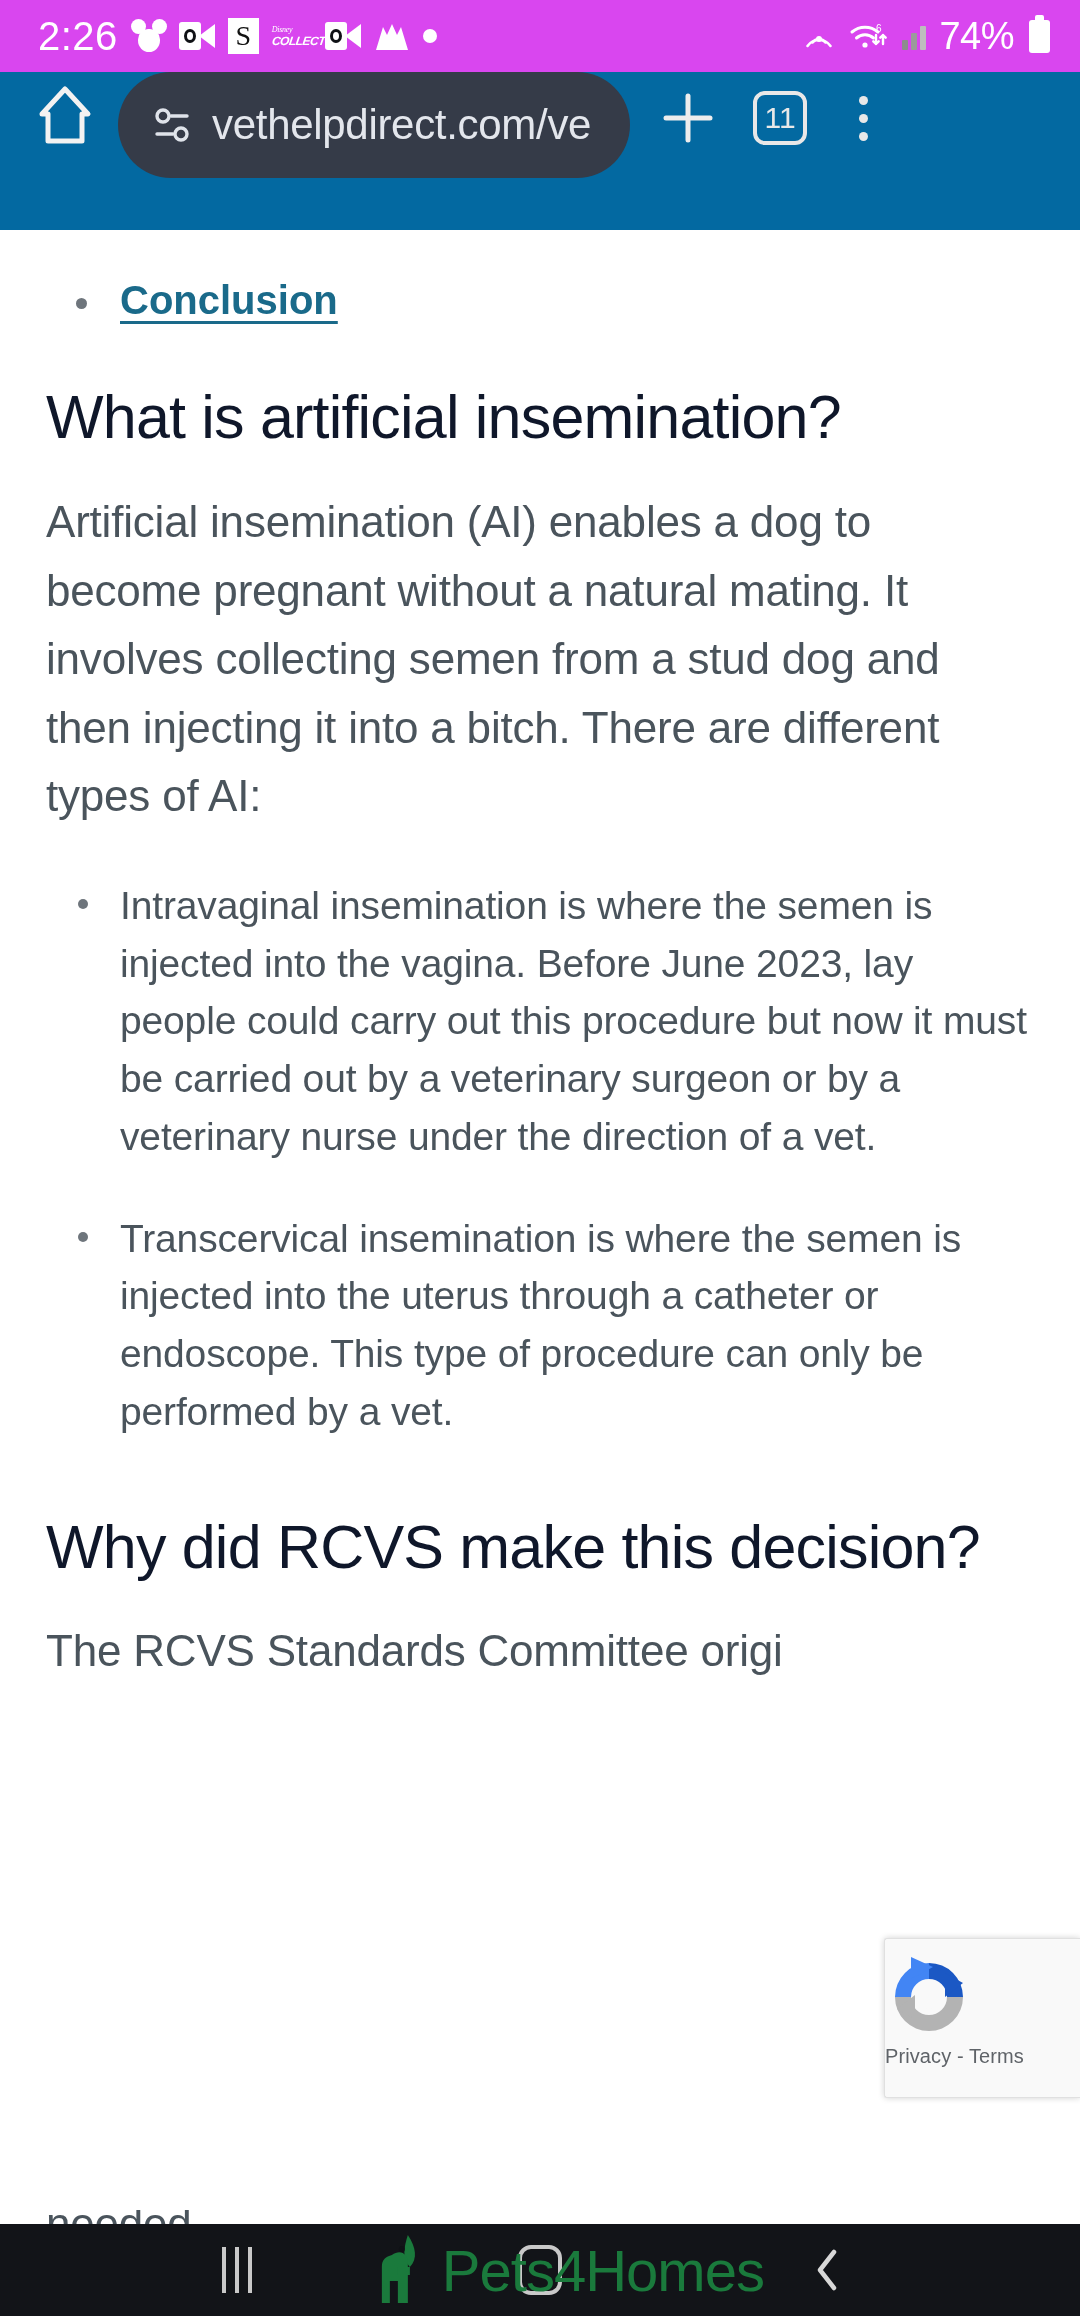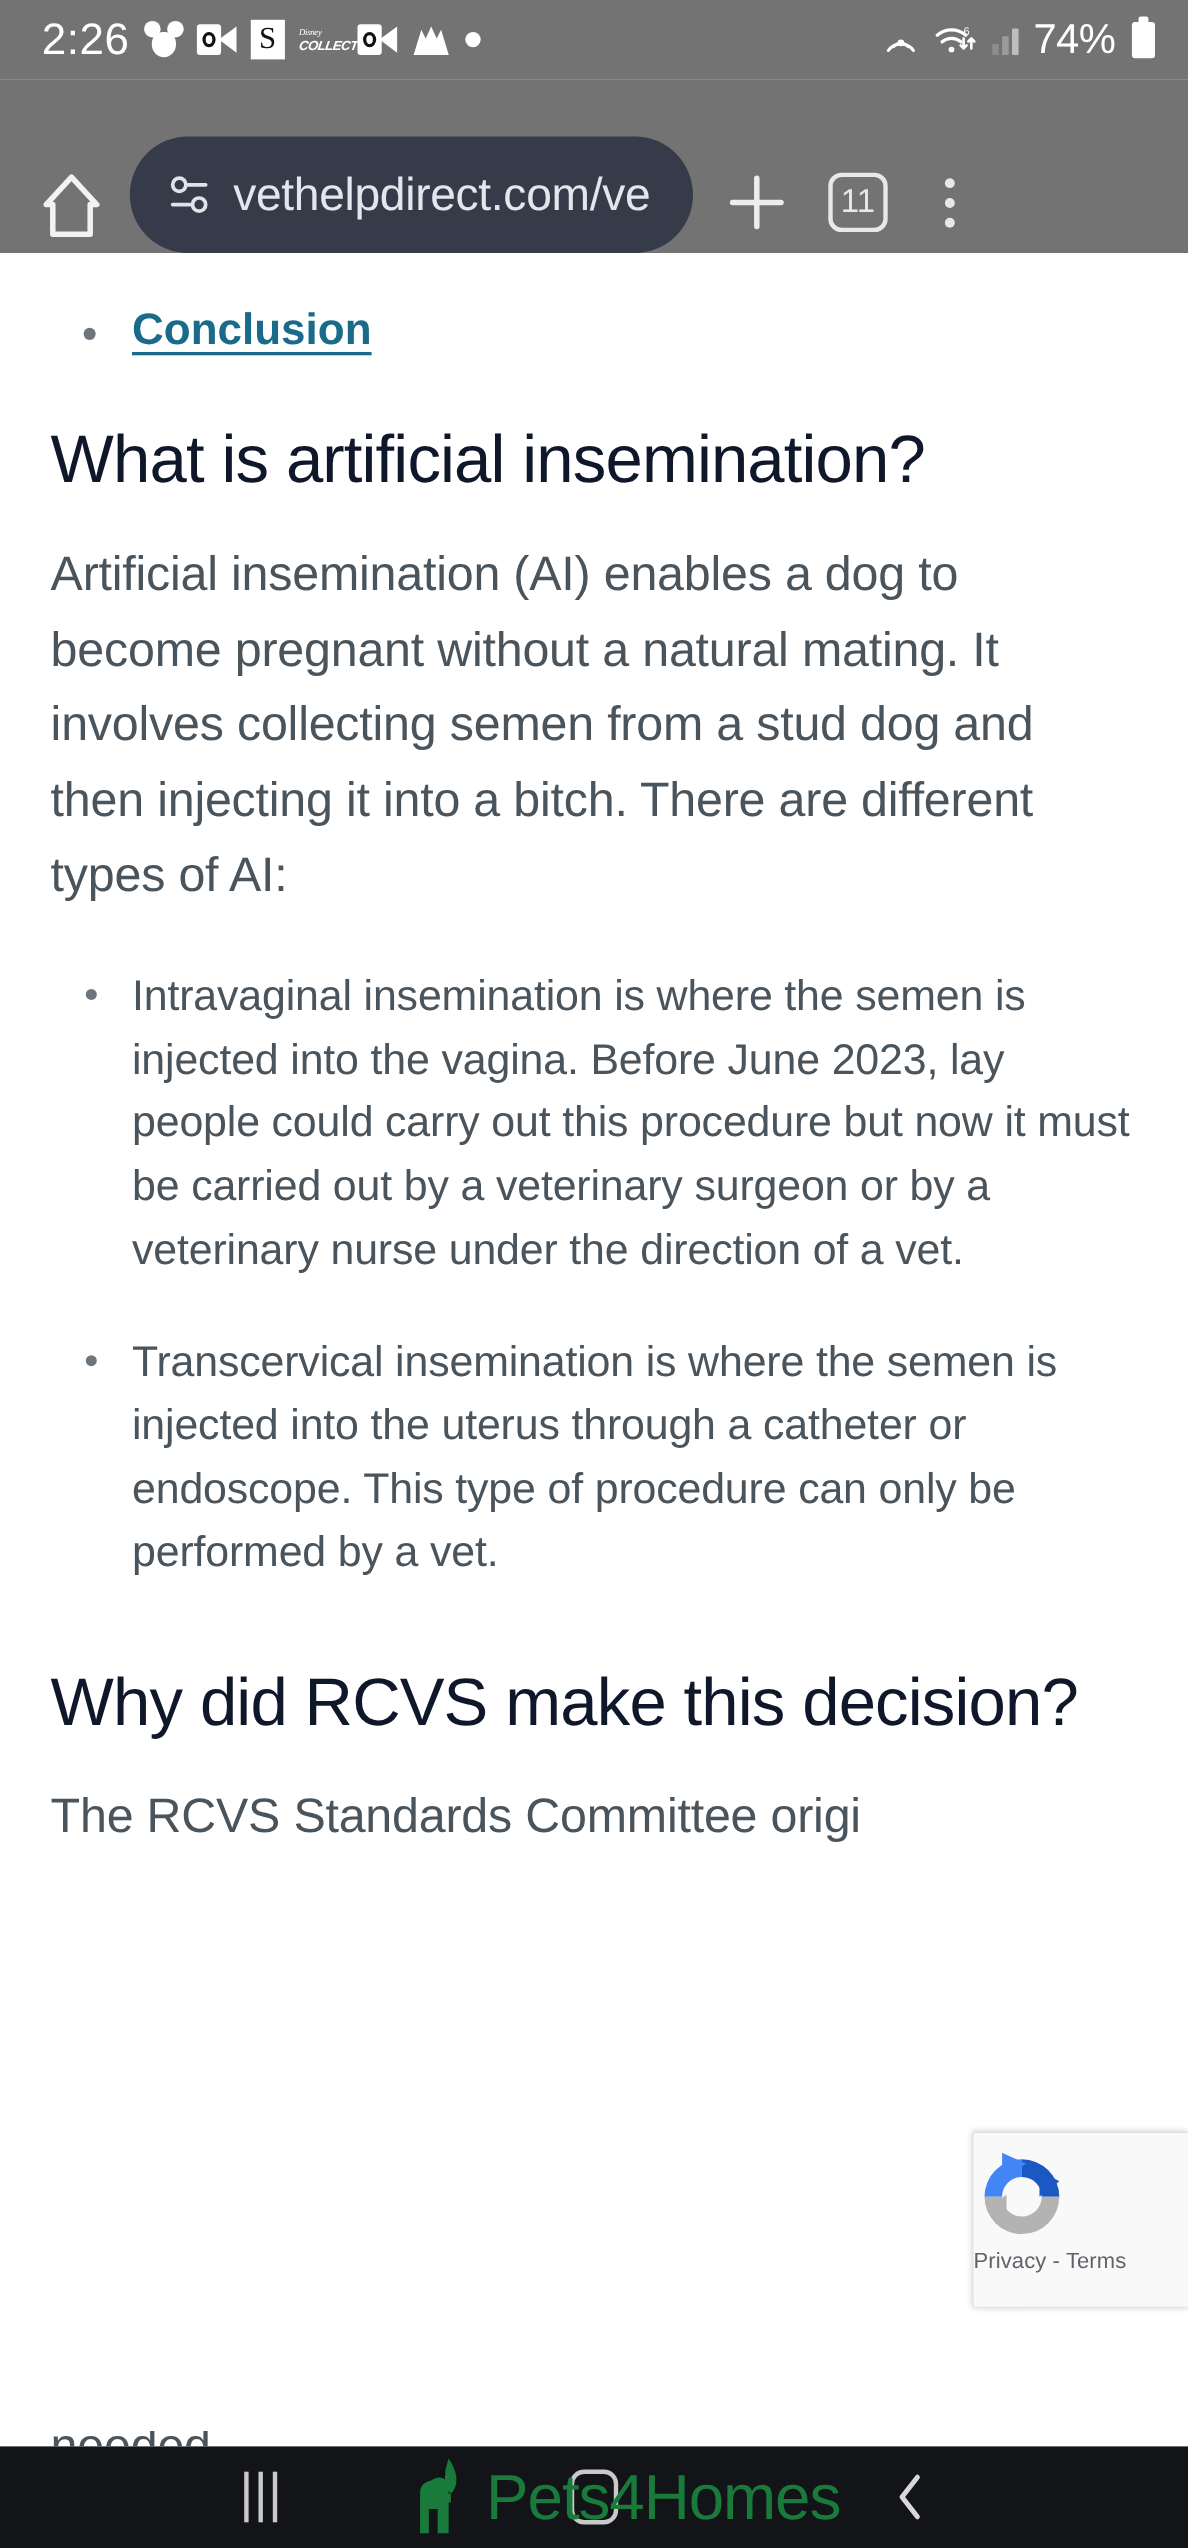--- a/index.html
+++ b/index.html
@@ -12,21 +12,21 @@
   .phone {
     position: relative;
     width: 1080px; height: 2316px;
     background: #ffffff;
     display: flex; flex-direction: column;
   }
 
   
   .statusbar {
     height: 72px;
-    background: #737373;
+    background: #d946ef;
     display: flex; align-items: center;
     padding: 0 30px 0 38px;
     flex: 0 0 auto;
   }
   .sb-left { display: flex; align-items: center; gap: 14px; }
   .sb-clock {
     color: #ffffff; font-size: 40px; letter-spacing: 0.5px;
     font-family: "Liberation Sans", sans-serif;
   }
   .sb-icons { display: flex; align-items: center; gap: 13px; }
@@ -101,22 +101,22 @@
     width: 21px; height: 33px; border-radius: 3px; background: #fff;
     position: relative; margin-left: 2px;
   }
   .ic-batt::before {
     content:""; position:absolute; top:-5px; left:6px; width:9px; height:5px;
     background:#fff; border-radius:2px 2px 0 0;
   }
 
   
   .toolbar {
-    height: 158px; background: #737373;
-    display: flex; align-items: flex-end;
+    height: 158px; background: #0369a1;
+    display: flex; align-items: flex-start;
     padding: 0 24px 0 22px; gap: 0;
     flex: 0 0 auto;
   }
   .tb-home {
     width: 86px; height: 86px; display: flex; align-items: center; justify-content: center;
     flex: 0 0 auto;
   }
   .urlbar {
     flex: 1 1 auto; height: 106px; background: #353b48;
     border-radius: 53px; display: flex; align-items: center;

